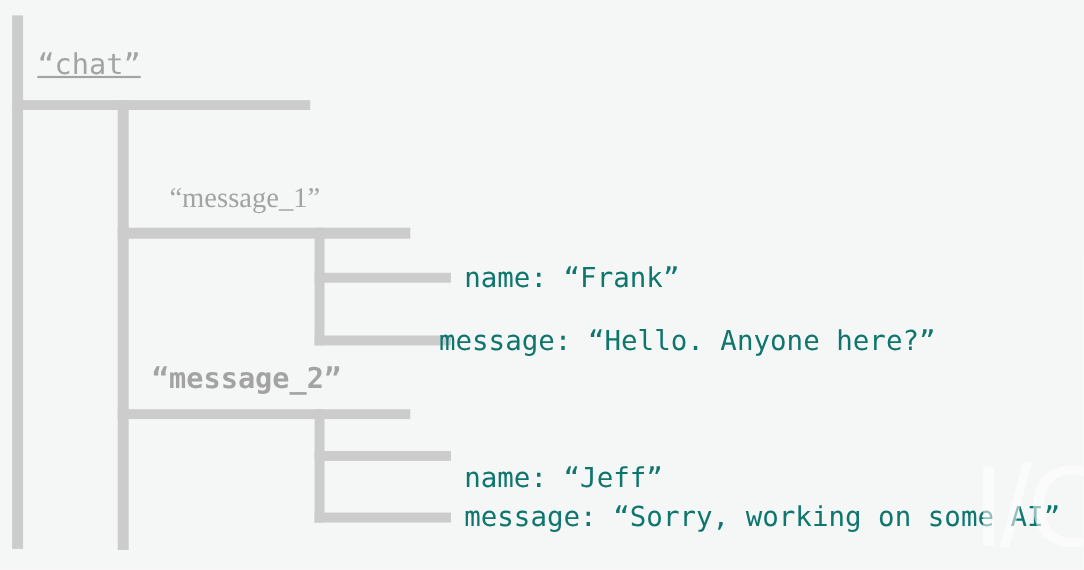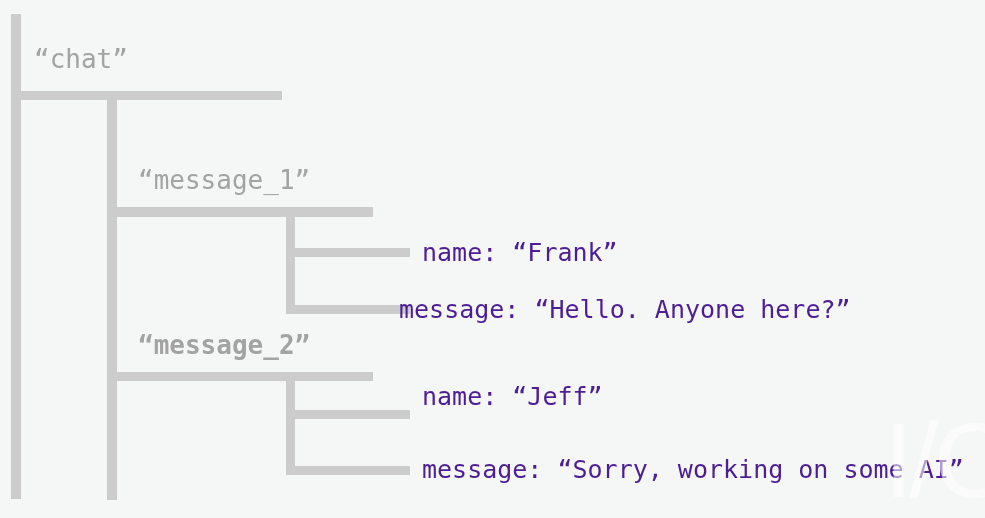--- a/index.html
+++ b/index.html
@@ -20,47 +20,47 @@
   }
   .node-label {
     position: absolute;
     color: #a3a3a3;
     font-size: 26px;
     line-height: 30px;
     white-space: pre;
   }
   .leaf-label {
     position: absolute;
-    color: #4c1d95;
+    color: #0f766e;
     font-size: 25px;
     line-height: 26px;
     white-space: pre;
   }
   
   #edge-root-trunk      { left: 11px;  top: 14px;  width: 10px;  height: 485px; }
   #edge-chat-bar        { left: 11px;  top: 91px;  width: 271px; height: 9px; }
   #edge-children-trunk  { left: 107px; top: 91px;  width: 10px;  height: 409px; }
 
   #edge-m1-bar          { left: 107px; top: 207px; width: 266px; height: 10px; }
   #edge-m1-vert         { left: 286px; top: 207px; width: 9px;   height: 107px; }
   #edge-m1-name-branch  { left: 286px; top: 248px; width: 124px; height: 9px; }
   #edge-m1-msg-branch   { left: 286px; top: 305px; width: 124px; height: 9px; }
 
   #edge-m2-bar          { left: 107px; top: 372px; width: 266px; height: 9px; }
   #edge-m2-vert         { left: 286px; top: 372px; width: 9px;   height: 103px; }
   #edge-m2-name-branch  { left: 286px; top: 410px; width: 124px; height: 9px; }
   #edge-m2-msg-branch   { left: 286px; top: 466px; width: 124px; height: 9px; }
 
-  #label-chat           { left: 34px;  top: 44px; }
-  #label-m1             { left: 138px; top: 165px; }
+  #label-chat           { left: 34px;  top: 44px; text-decoration: underline; }
+  #label-m1             { left: 154px; top: 165px; font-family: Liberation Serif, serif; }
   #label-m2             { left: 138px; top: 330px; font-weight: bold; }
 
   #leaf-m1-name         { left: 422px; top: 240px; }
   #leaf-m1-msg          { left: 399px; top: 297px; }
-  #leaf-m2-name         { left: 422px; top: 384px; text-align: center; }
+  #leaf-m2-name         { left: 422px; top: 422px; text-align: center; }
   #leaf-m2-msg          { left: 422px; top: 457px; }
 
   #io-watermark {
     position: absolute;
     left: 884px;
     top: 408px;
     color: rgba(255, 255, 255, 0.55);
     font-family: "Liberation Sans", sans-serif;
     font-weight: 300;
     font-size: 105px;

